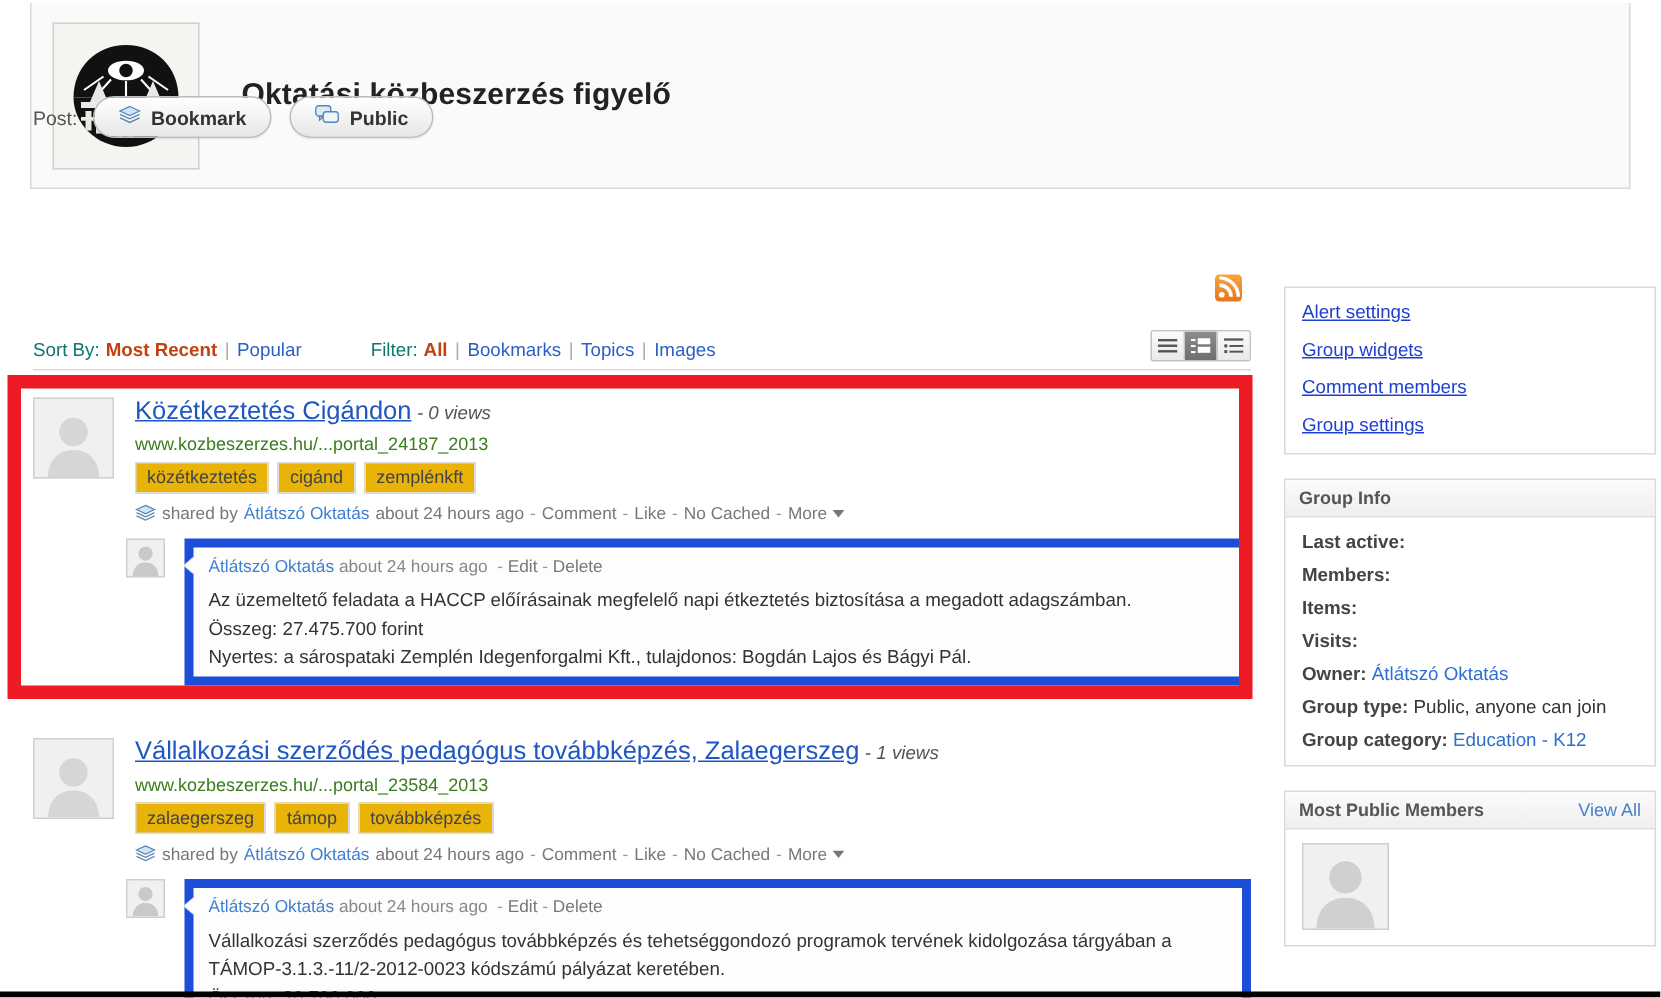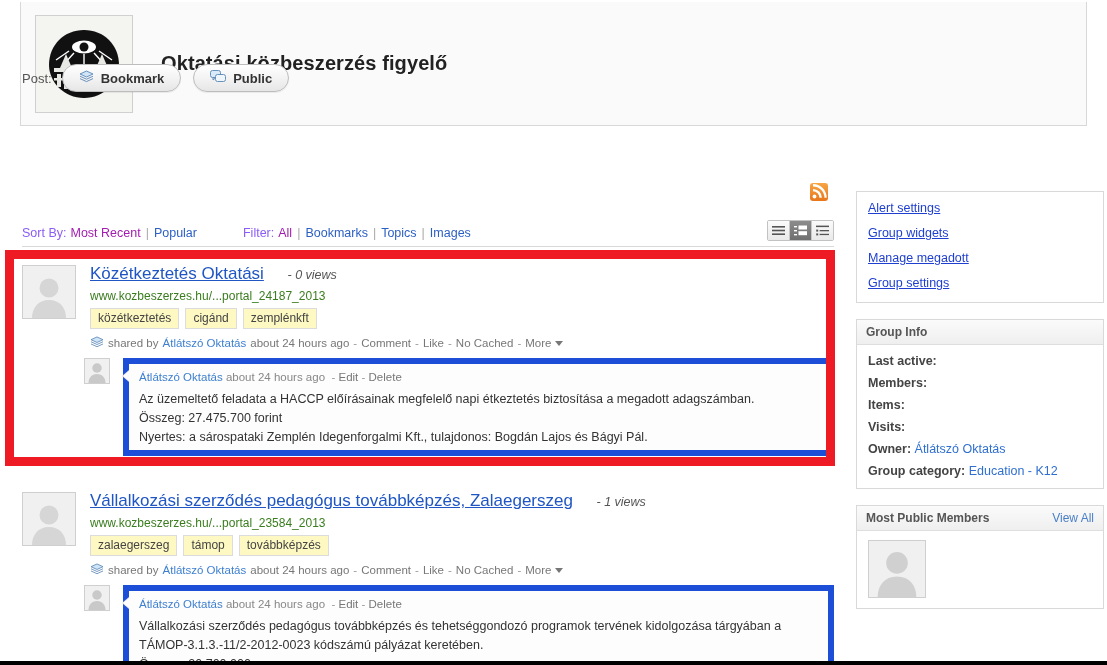--- a/index.html
+++ b/index.html
@@ -101,22 +101,22 @@
     top: 220px;
     width: 812px;
     height: 26px;
     border-bottom: 1px solid #d9d9d9;
     display: flex;
     align-items: center;
     font-size: 12.5px;
     color: #555;
   }
   .filter-bar .grp { display: flex; align-items: center; }
-  .fb-label { color: #8b5cf6; }
-  .fb-strong { font-weight: normal; color: #a21caf; margin-left: 4px; }
+  .fb-label { color: #0f766e; }
+  .fb-strong { font-weight: bold; color: #c2410c; margin-left: 4px; }
   .fb-link { color: #2b5fc4; text-decoration: none; cursor: pointer; }
   .fb-sep { color: #aaa; margin: 0 5px; }
   .spacer-40 { width: 46px; }
 
   .view-toggle {
     position: absolute;
     right: 0;
     top: 0;
     display: flex;
     border: 1px solid #c2c2c2;
@@ -180,36 +180,36 @@
   .post-title {
     font-size: 17px;
     color: #1f56c4;
     text-decoration: underline;
     cursor: pointer;
   }
   .post-views {
     font-size: 12.5px;
     font-style: italic;
     color: #555;
-    margin-left: 20px;
+    margin-left: 0;
   }
   .post-url {
     margin-top: 5px;
     font-size: 12px;
     color: #3a7d1e;
   }
   .tag-row {
     margin-top: 5px;
     display: flex;
     gap: 6px;
   }
   .tag {
     display: inline-block;
     padding: 2px 7px 3px 7px;
-    background: #fef9c3;
+    background: #eab308;
     border: 1px solid #dcdcdc;
     font-size: 12px;
     color: #444;
     cursor: pointer;
   }
   .meta-row {
     margin-top: 7px;
     font-size: 11.5px;
     color: #777;
     display: flex;
@@ -502,21 +502,21 @@
 <div class="post-item first">
   <div class="post-row">
     <div class="post-thumb">
       <svg class="avatar-svg" width="44" height="44" viewBox="0 0 44 44">
         <circle cx="22" cy="14" r="9.5" fill="#d6d6d6"></circle>
         <path d="M22 26 C11 26 5 34 5 44 L39 44 C39 34 33 26 22 26 Z" fill="#d6d6d6"></path>
       </svg>
     </div>
     <div class="post-body">
       <div class="post-title-line">
-        <a class="post-title">Közétkeztetés Oktatási</a>
+        <a class="post-title">Közétkeztetés Cigándon</a>
         <span class="post-views">- 0 views</span>
       </div>
       <div class="post-url">www.kozbeszerzes.hu/...portal_24187_2013</div>
       <div class="tag-row">
         <span class="tag">közétkeztetés</span>
         <span class="tag">cigánd</span>
         <span class="tag">zemplénkft</span>
       </div>
       <div class="meta-row">
         <span>
@@ -644,21 +644,21 @@
 </div>
 
 <div class="red-box"></div>
 
 <div class="sidebar">
 
   <div class="panel">
     <div class="panel-body">
       <a class="sb-link">Alert settings</a>
       <a class="sb-link">Group widgets</a>
-      <a class="sb-link">Manage megadott</a>
+      <a class="sb-link">Comment members</a>
       <a class="sb-link">Group settings</a>
     </div>
   </div>
 
   <div class="panel">
     <div class="panel-head">
       <span>Group Info</span>
     </div>
     <div class="panel-body">
       <div class="info-row">
@@ -673,20 +673,24 @@
         <span class="info-key">Items:</span>
         <span class="info-val"></span>
       </div>
       <div class="info-row">
         <span class="info-key">Visits:</span>
         <span class="info-val"></span>
       </div>
       <div class="info-row">
         <span class="info-key">Owner:</span>
         <a class="info-val link">Átlátszó Oktatás</a>
+      </div>
+      <div class="info-row">
+        <span class="info-key">Group type:</span>
+        <span class="info-val">Public, anyone can join</span>
       </div>
       <div class="info-row">
         <span class="info-key">Group category:</span>
         <a class="info-val link">Education - K12</a>
       </div>
     </div>
   </div>
 
   <div class="panel">
     <div class="panel-head">

